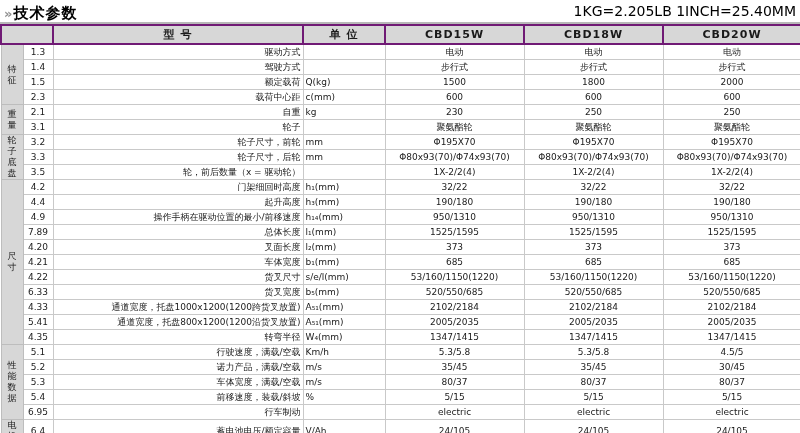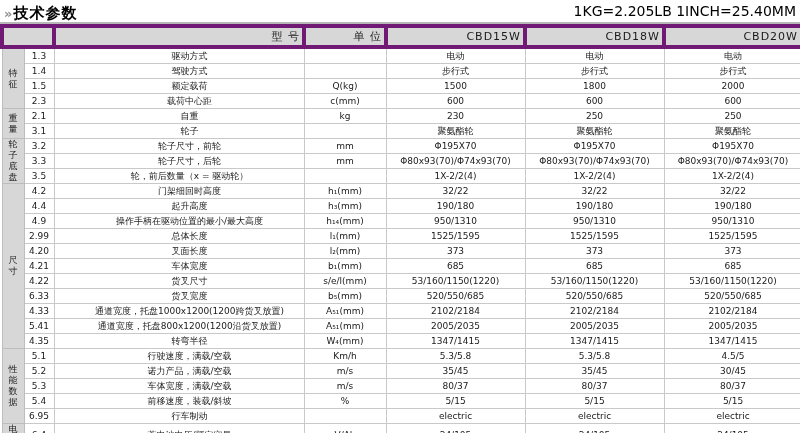--- a/index.html
+++ b/index.html
@@ -78,38 +78,38 @@
     height:14px;
     padding:0 2px;
     font-size:9px;
     line-height:12px;
     background:#ffffff;
     overflow:hidden;
     white-space:nowrap;
   }
   tr.head td{
     background:#d7d7d7;
-    font-weight:normal;
-    text-align:right;
+    font-weight:bold;
+    text-align:center;
     height:17px;
     font-size:11px;
     letter-spacing:1px;
-    border:4px solid #701a75;
+    border:2px solid #701a75;
   }
   td.grp{
     background:#d7d7d7;
     text-align:center;
     font-weight:normal;
     font-size:9px;
     border:1px solid #bdbdbd;
     line-height:11px;
   }
   td.num{text-align:center;}
-  td.name{text-align:center;padding-left:23px;}
-  td.unit{text-align:center;}
+  td.name{text-align:right;padding-left:23px;}
+  td.unit{}
   td.val{text-align:center;}
 </style>
 </head>
 <body>
 
 <div class="header">
   <div class="title-wrap">
     <span class="chev">»</span>
     <span class="doc-title">技术参数</span>
   </div>
@@ -230,28 +230,28 @@
       <tr>
         <td class="num">4.4</td>
         <td class="name">起升高度</td>
         <td class="unit">h₃(mm)</td>
         <td class="val">190/180</td>
         <td class="val">190/180</td>
         <td class="val">190/180</td>
       </tr>
       <tr>
         <td class="num">4.9</td>
-        <td class="name">操作手柄在驱动位置的最小/最大高度</td>
+        <td class="name">操作手柄在驱动位置的最小/前移速度</td>
         <td class="unit">h₁₄(mm)</td>
         <td class="val">950/1310</td>
         <td class="val">950/1310</td>
         <td class="val">950/1310</td>
       </tr>
       <tr>
-        <td class="num">2.99</td>
+        <td class="num">7.89</td>
         <td class="name">总体长度</td>
         <td class="unit">l₁(mm)</td>
         <td class="val">1525/1595</td>
         <td class="val">1525/1595</td>
         <td class="val">1525/1595</td>
       </tr>
       <tr>
         <td class="num">4.20</td>
         <td class="name">叉面长度</td>
         <td class="unit">l₂(mm)</td>

